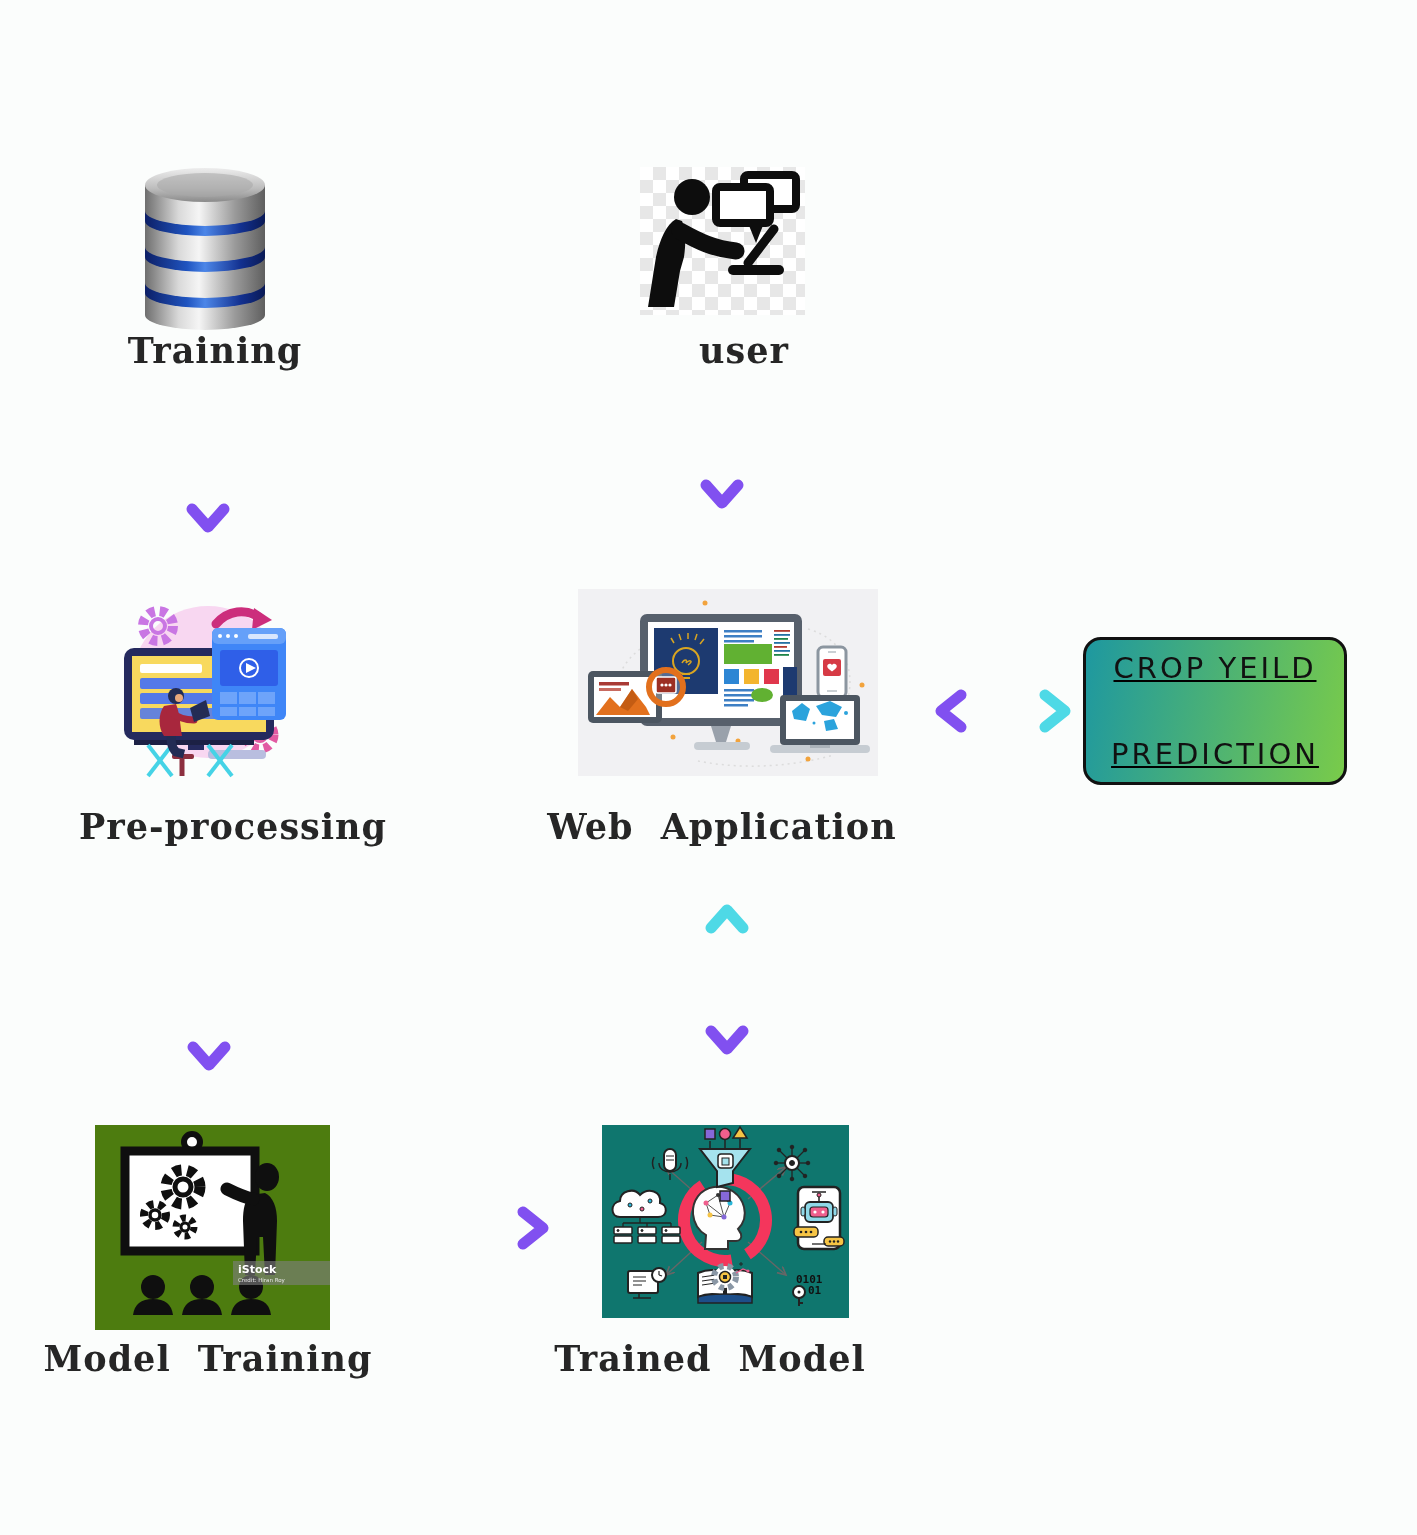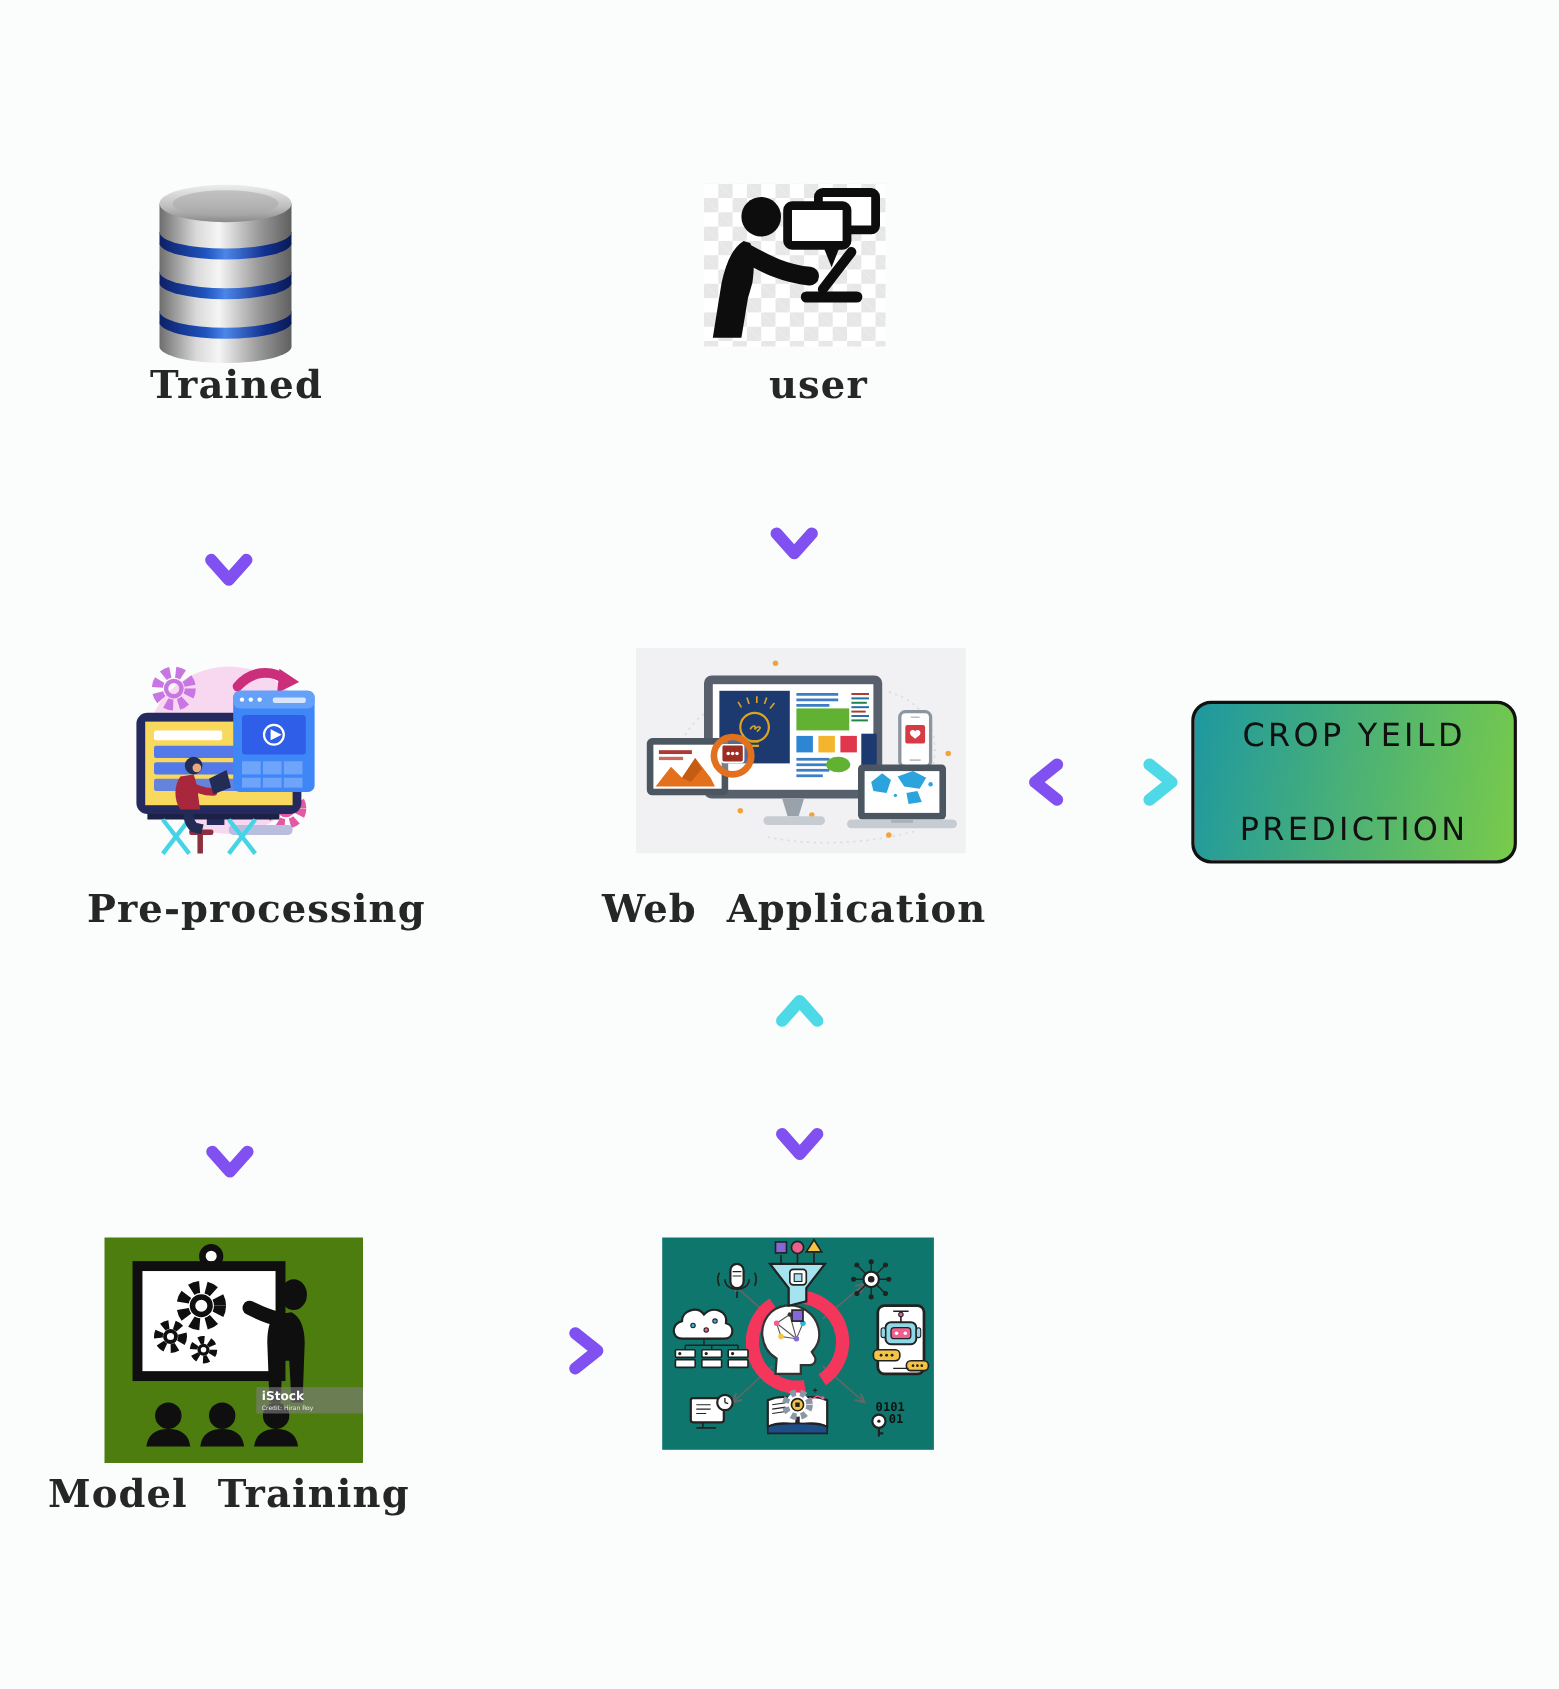--- a/index.html
+++ b/index.html
@@ -6,24 +6,24 @@
   #canvas{position:relative;width:1417px;height:1535px;background:#fbfdfc;overflow:hidden;
           font-family:"DejaVu Sans",sans-serif;}
   .abs{position:absolute;}
   .node-label{position:absolute;transform:translateX(-50%);white-space:nowrap;
       font-family:"DejaVu Serif",serif;font-weight:700;font-size:35px;color:#262626;
       letter-spacing:1px;word-spacing:14px;text-align:center;}
   .checker{background-color:#ffffff;
       background-image:linear-gradient(45deg,#e7e7e7 25%,transparent 25%,transparent 75%,#e7e7e7 75%),
                        linear-gradient(45deg,#e7e7e7 25%,transparent 25%,transparent 75%,#e7e7e7 75%);
       background-size:26px 26px;background-position:0 0,13px 13px;}
-  #crop-box{position:absolute;left:1083px;top:637px;width:296px;height:148px;box-sizing:border-box;
+  #crop-box{position:absolute;left:1083px;top:637px;width:264px;height:148px;box-sizing:border-box;
       border:3px solid #111;border-radius:18px;display:flex;flex-direction:column;
       align-items:center;justify-content:center;gap:4px;
-      background:linear-gradient(100deg,#1e98a0,#79cb4a);cursor:pointer;}
+      background:linear-gradient(100deg,#1e98a0,#79cb4a);cursor:pointer;text-decoration:underline;}
   #crop-box .line{font-family:"DejaVu Sans",sans-serif;font-size:29px;letter-spacing:3px;
       color:#111;line-height:1.25;}
   svg{display:block;}
 </style>
 </head>
 <body>
 
 <div id="canvas">
 
   <div class="abs" style="left:138px;top:163px;">
@@ -53,21 +53,21 @@
       <path d="M7,120 L7,130 A60,15 0 0 0 127,130 L127,120 Z" fill="url(#blub)"></path>
       <path d="M7,94 L7,120 A60,15 0 0 0 127,120 L127,94 Z" fill="url(#silv)"></path>
       <path d="M7,84 L7,94 A60,15 0 0 0 127,94 L127,84 Z" fill="url(#blub)"></path>
       <path d="M7,58 L7,84 A60,15 0 0 0 127,84 L127,58 Z" fill="url(#silv)"></path>
       <path d="M7,48 L7,58 A60,15 0 0 0 127,58 L127,48 Z" fill="url(#blub)"></path>
       <path d="M7,22 L7,48 A60,15 0 0 0 127,48 L127,22 Z" fill="url(#silv)"></path>
       <ellipse cx="67" cy="22" rx="60" ry="17" fill="url(#topl)"></ellipse>
       <ellipse cx="67" cy="22" rx="48" ry="12" fill="#a8a8a8" opacity=".55"></ellipse>
     </svg>
   </div>
-  <div class="node-label" style="left:215px;top:330px;">Trained</div>
+  <div class="node-label" style="left:215px;top:330px;">Training</div>
 
   <div class="abs checker" style="left:640px;top:167px;width:165px;height:148px;">
     <svg width="165" height="148" viewBox="0 0 165 148">
       <g fill="#0d0d0d">
         <circle cx="52" cy="30" r="18"></circle>
         <path d="M36,52 C26,58 20,72 16,90 L8,140 L34,140 L40,104 L44,90 C46,76 46,62 42,54 Z"></path>
       </g>
       <path d="M40,64 C58,74 74,82 96,84" stroke="#0d0d0d" stroke-width="17" stroke-linecap="round" fill="none"></path>
       <rect x="104" y="8" width="52" height="34" rx="4" fill="#ffffff" stroke="#0d0d0d" stroke-width="8"></rect>
       <rect x="76" y="20" width="54" height="36" rx="4" fill="#ffffff" stroke="#0d0d0d" stroke-width="8"></rect>
@@ -508,14 +508,15 @@
       <g>
         <text x="194" y="158" font-family="DejaVu Sans Mono, monospace" font-size="11" font-weight="bold" fill="#111">0101</text>
         <text x="206" y="169" font-family="DejaVu Sans Mono, monospace" font-size="11" font-weight="bold" fill="#111">01</text>
         <circle cx="197" cy="167" r="6" fill="#fff" stroke="#222" stroke-width="2"></circle>
         <circle cx="197" cy="167" r="1.5" fill="#222"></circle>
         <line x1="197" y1="173" x2="197" y2="181" stroke="#222" stroke-width="2"></line>
         <line x1="197" y1="178" x2="201" y2="178" stroke="#222" stroke-width="2"></line>
       </g>
     </svg>
   </div>
+  <div class="node-label" style="left:710px;top:1338px;">Trained Model</div>
 
 </div>
 
 </body></html>

